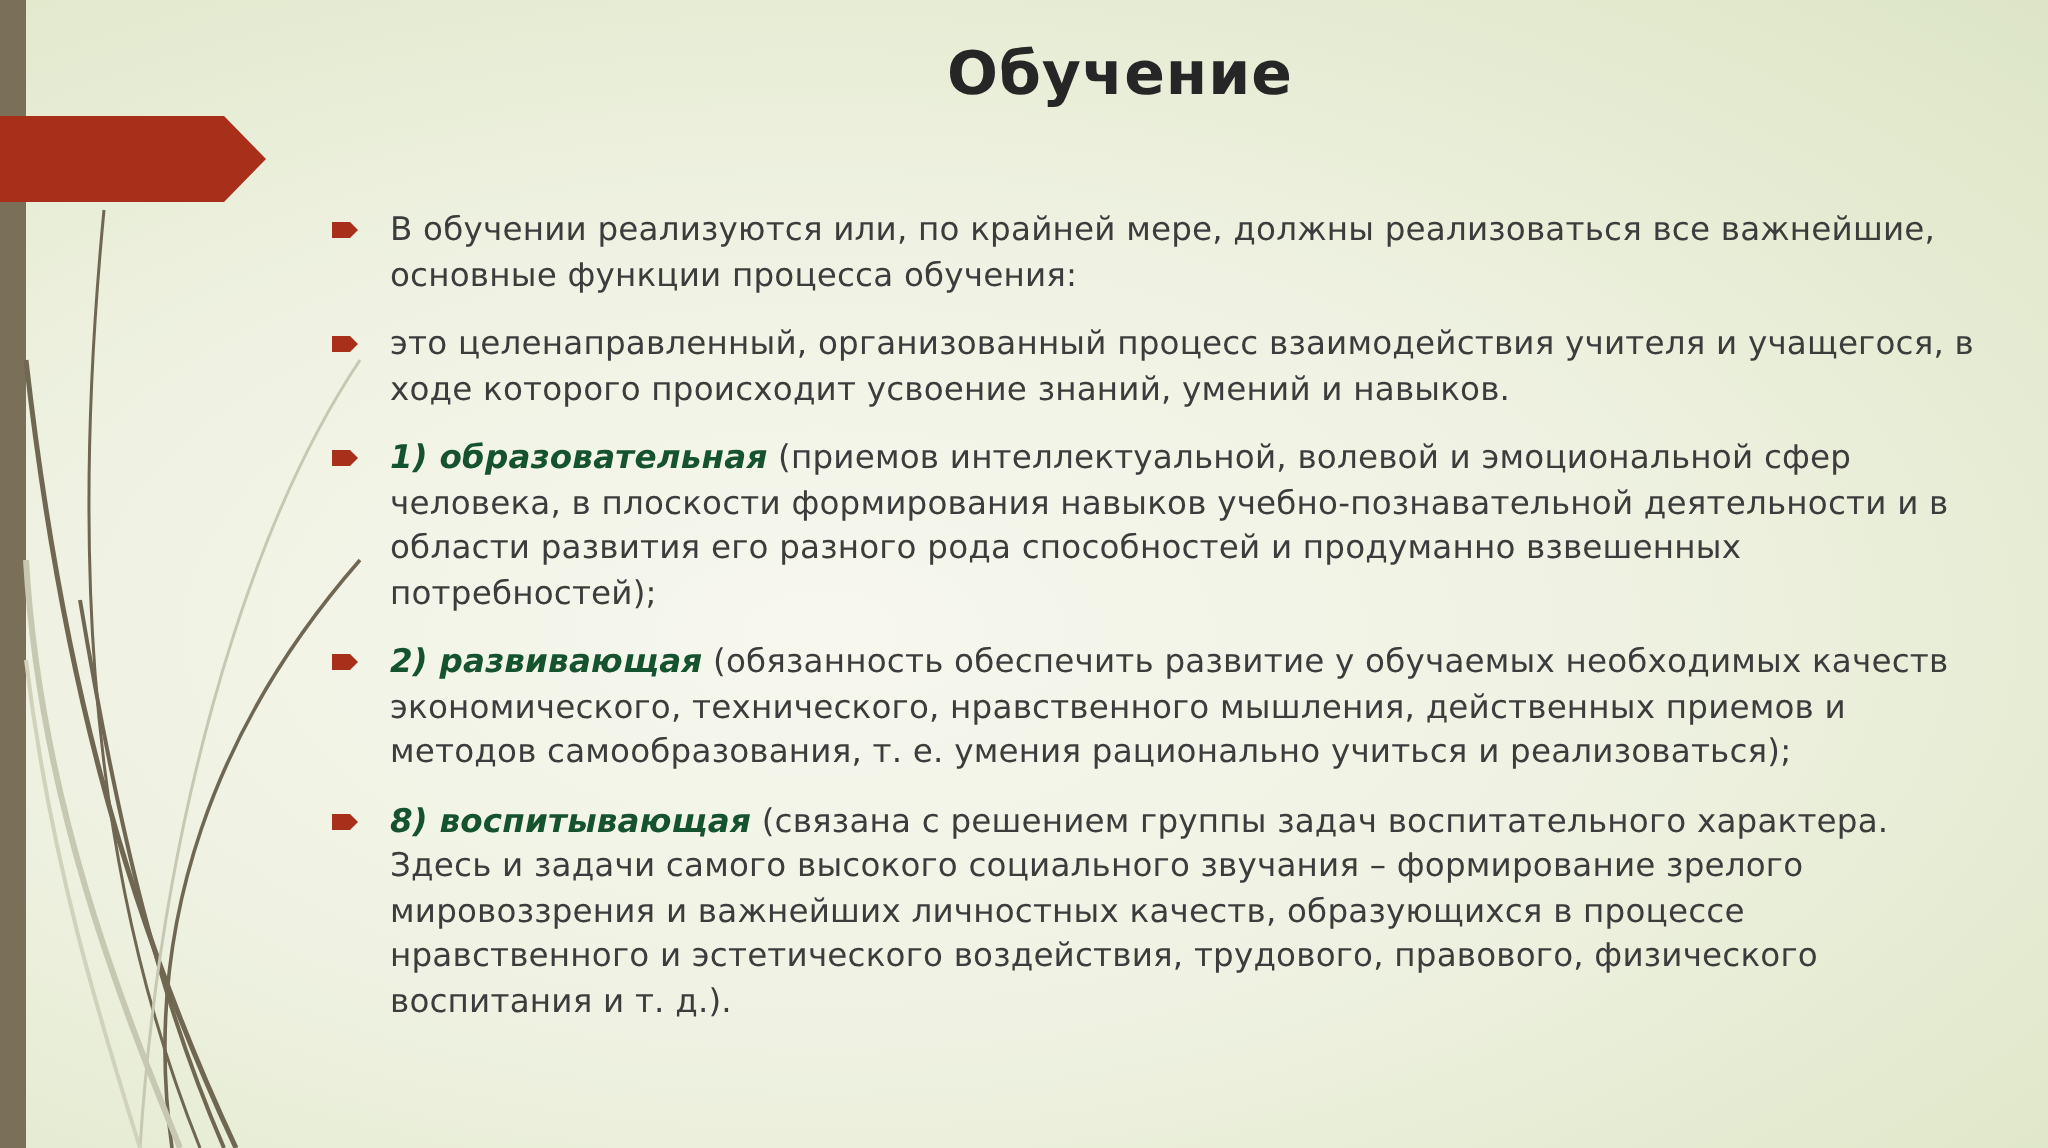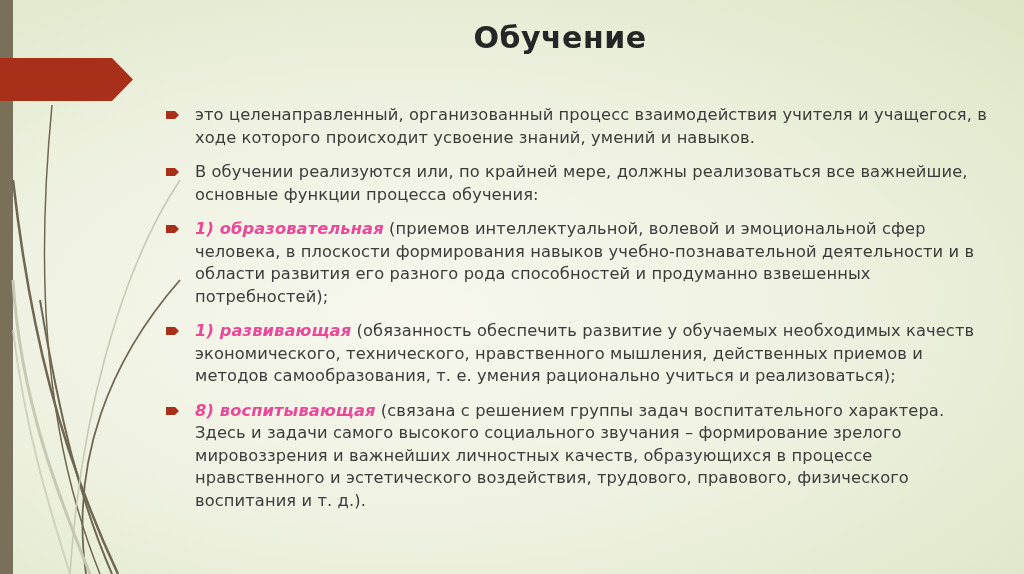--- a/index.html
+++ b/index.html
@@ -32,21 +32,21 @@
     .bullet {
       position:relative; padding-left:32px; margin-bottom:12px;
       font-family: "DejaVu Sans", sans-serif;
       font-size:16.3px; line-height:22.5px; color:#3c3c3c;
       letter-spacing:0.1px;
     }
     .bullet .marker {
       position:absolute; left:3px; top:7px; width:13px; height:8px;
     }
     .bullet .term {
-      font-weight:bold; font-style:italic; color:#ec4899;
+      font-weight:bold; font-style:italic; color:#14532d;
     }
   </style>
 </head>
 <body>
 
 <div class="left-bar"></div>
 
 <svg class="decor" viewBox="0 0 200 574" xmlns="http://www.w3.org/2000/svg">
   <path d="M13 180 C 30 330, 60 450, 118 574" stroke="#6f6752" stroke-width="2.5" fill="none"></path>
   <path d="M52 105 C 38 250, 38 420, 100 574" stroke="#6f6752" stroke-width="1.5" fill="none"></path>
@@ -61,39 +61,39 @@
   <polygon points="0,0 112,0 133,21.5 112,43 0,43" fill="#a8301a"></polygon>
 </svg>
 
 <div class="title">Обучение</div>
 
 <div class="content">
   <div class="bullet">
     <svg class="marker" viewBox="0 0 13 8">
         <polygon points="0,0 9,0 13,4 9,8 0,8" fill="#a8301a"></polygon>
       </svg>
-    <span>это целенаправленный, организованный процесс взаимодействия учителя и учащегося, в ходе которого происходит усвоение знаний, умений и навыков.</span>
+    <span>В обучении реализуются или, по крайней мере, должны реализоваться все важнейшие, основные функции процесса обучения:</span>
   </div>
   <div class="bullet">
     <svg class="marker" viewBox="0 0 13 8">
         <polygon points="0,0 9,0 13,4 9,8 0,8" fill="#a8301a"></polygon>
       </svg>
-    <span>В обучении реализуются или, по крайней мере, должны реализоваться все важнейшие, основные функции процесса обучения:</span>
+    <span>это целенаправленный, организованный процесс взаимодействия учителя и учащегося, в ходе которого происходит усвоение знаний, умений и навыков.</span>
   </div>
   <div class="bullet">
     <svg class="marker" viewBox="0 0 13 8">
         <polygon points="0,0 9,0 13,4 9,8 0,8" fill="#a8301a"></polygon>
       </svg>
     <span class="term">1) образовательная</span><span> (приемов интеллектуальной, волевой и эмоциональной сфер человека, в плоскости формирования навыков учебно-познавательной деятельности и в области развития его разного рода способностей и продуманно взвешенных потребностей);</span>
   </div>
   <div class="bullet">
     <svg class="marker" viewBox="0 0 13 8">
         <polygon points="0,0 9,0 13,4 9,8 0,8" fill="#a8301a"></polygon>
       </svg>
-    <span class="term">1) развивающая</span><span> (обязанность обеспечить развитие у обучаемых необходимых качеств экономического, технического, нравственного мышления, действенных приемов и методов самообразования, т. е. умения рационально учиться и реализоваться);</span>
+    <span class="term">2) развивающая</span><span> (обязанность обеспечить развитие у обучаемых необходимых качеств экономического, технического, нравственного мышления, действенных приемов и методов самообразования, т. е. умения рационально учиться и реализоваться);</span>
   </div>
   <div class="bullet">
     <svg class="marker" viewBox="0 0 13 8">
         <polygon points="0,0 9,0 13,4 9,8 0,8" fill="#a8301a"></polygon>
       </svg>
     <span class="term">8) воспитывающая</span><span> (связана с решением группы задач воспитательного характера. Здесь и задачи самого высокого социального звучания – формирование зрелого мировоззрения и важнейших личностных качеств, образующихся в процессе нравственного и эстетического воздействия, трудового, правового, физического воспитания и т. д.).</span>
   </div>
 </div>
 
 </body></html>

